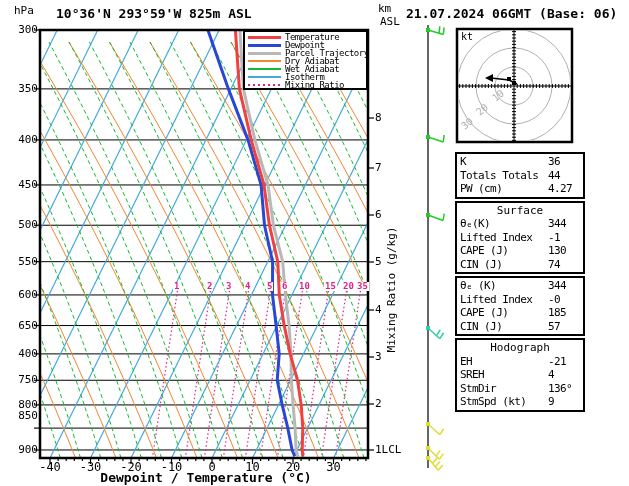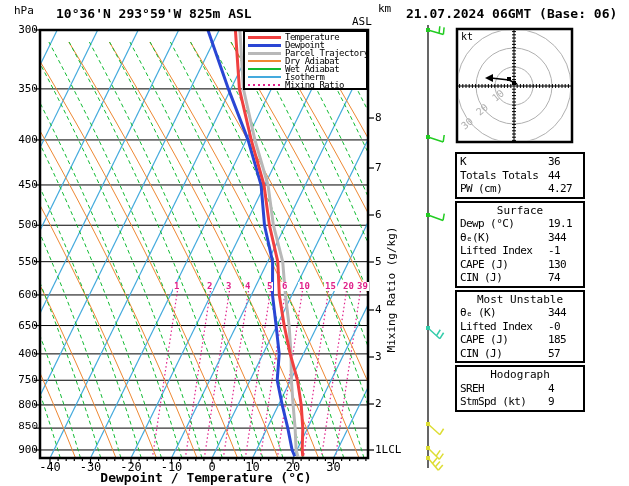--- a/index.html
+++ b/index.html
@@ -338,36 +338,36 @@
           <line x1="438.28460175498464" y1="470.25671108990366" x2="442.7841150227904" y2="464.8943999880708" stroke="#dddd33" stroke-width="1.5"></line>
           <line x1="435.4049132635889" y1="466.8248319847306" x2="439.9044265313947" y2="461.46252088289776" stroke="#dddd33" stroke-width="1.5"></line>
           <line x1="432.5252247721932" y1="463.3929528795576" x2="437.02473803999897" y2="458.0306417777247" stroke="#dddd33" stroke-width="1.5"></line>
         </g>
       </g>
     </svg>
 
   <div class="abs axlab" style="left:14px;top:4px;">hPa</div>
   <div class="abs ttl" style="left:56px;top:6px;">10°36'N 293°59'W 825m ASL</div>
   <div class="abs klab" style="left:378px;top:2px;">km</div>
-  <div class="abs klab" style="left:352px;top:15px;">ASL</div>
+  <div class="abs klab" style="left:380px;top:15px;">ASL</div>
   <div class="abs ttl" style="left:406px;top:6px;text-align:center;">21.07.2024 06GMT (Base: 06)</div>
 
   <div id="plabels">
       <div class="abs plab" style="left:8px;top:22.956040061065778px;">300</div>
       <div class="abs plab" style="left:8px;top:81.88784495902655px;">350</div>
       <div class="abs plab" style="left:8px;top:132.93689635938154px;">400</div>
       <div class="abs plab" style="left:8px;top:177.96535089081726px;">450</div>
       <div class="abs plab" style="left:8px;top:218.24467602680397px;">500</div>
       <div class="abs plab" style="left:8px;top:254.6817577659972px;">550</div>
       <div class="abs plab" style="left:8px;top:287.946207189133px;">600</div>
       <div class="abs plab" style="left:8px;top:318.54653433272597px;">650</div>
       <div class="abs plab" style="left:8px;top:346.8780120870938px;">400</div>
       <div class="abs plab" style="left:8px;top:373.25398685655546px;">750</div>
       <div class="abs plab" style="left:8px;top:397.9270634874488px;">800</div>
-      <div class="abs plab" style="left:8px;top:420px;font-family:Liberation Mono, monospace;">850</div>
+      <div class="abs plab" style="left:8px;top:409px;">850</div>
       <div class="abs plab" style="left:8px;top:442.95551801888405px;">900</div>
     </div>
   <div id="tlabels">
       <div class="abs tlab" style="left:33px;top:460px;">-40</div>
       <div class="abs tlab" style="left:73.5px;top:460px;">-30</div>
       <div class="abs tlab" style="left:114px;top:460px;">-20</div>
       <div class="abs tlab" style="left:154.5px;top:460px;">-10</div>
       <div class="abs tlab" style="left:195px;top:460px;">0</div>
       <div class="abs tlab" style="left:235.5px;top:460px;">10</div>
       <div class="abs tlab" style="left:276px;top:460px;">20</div>
@@ -386,21 +386,21 @@
   <div id="mixlabels">
       <div class="abs mixlab" style="left:173px;top:282px;">1</div>
       <div class="abs mixlab" style="left:206px;top:282px;">2</div>
       <div class="abs mixlab" style="left:225px;top:282px;">3</div>
       <div class="abs mixlab" style="left:244px;top:282px;">4</div>
       <div class="abs mixlab" style="left:266px;top:282px;">5</div>
       <div class="abs mixlab" style="left:281px;top:282px;">6</div>
       <div class="abs mixlab" style="left:298px;top:282px;">10</div>
       <div class="abs mixlab" style="left:324px;top:282px;">15</div>
       <div class="abs mixlab" style="left:342px;top:282px;">20</div>
-      <div class="abs mixlab" style="left:356px;top:282px;">39</div>
+      <div class="abs mixlab" style="left:356px;top:282px;">35</div>
     </div>
 
   <div class="abs vert" style="left:321px;top:283px;width:140px;">Mixing Ratio (g/kg)</div>
   <div id="legend" class="abs">
       <div class="lrow">
         <span class="lswatch" style="height: 3px; background: rgb(240, 64, 64);"></span>
         <span class="ltext">Temperature</span>
       </div>
       <div class="lrow">
         <span class="lswatch" style="height: 3px; background: rgb(42, 70, 212);"></span>
@@ -438,33 +438,33 @@
     </div>
 
   <div id="datatable" class="abs">
       <div class="tsection">
         <div class="trow"><span class="tkey">K</span><span class="tval">36</span></div>
         <div class="trow"><span class="tkey">Totals Totals</span><span class="tval">44</span></div>
         <div class="trow"><span class="tkey">PW (cm)</span><span class="tval">4.27</span></div>
       </div>
       <div class="tsection">
         <div class="thead">Surface</div>
-        <div class="trow"><span class="tkey">Dewp (°C)</span><span class="tval">19.1</span></div>
         <div class="trow"><span class="tkey">θₑ(K)</span><span class="tval">344</span></div>
         <div class="trow"><span class="tkey">Lifted Index</span><span class="tval">-1</span></div>
         <div class="trow"><span class="tkey">CAPE (J)</span><span class="tval">130</span></div>
         <div class="trow"><span class="tkey">CIN (J)</span><span class="tval">74</span></div>
       </div>
       <div class="tsection">
-        <div class="thead">Most Unstable</div>
         <div class="trow"><span class="tkey">θₑ (K)</span><span class="tval">344</span></div>
         <div class="trow"><span class="tkey">Lifted Index</span><span class="tval">-0</span></div>
         <div class="trow"><span class="tkey">CAPE (J)</span><span class="tval">185</span></div>
         <div class="trow"><span class="tkey">CIN (J)</span><span class="tval">57</span></div>
       </div>
       <div class="tsection">
         <div class="thead">Hodograph</div>
+        <div class="trow"><span class="tkey">EH</span><span class="tval">-21</span></div>
         <div class="trow"><span class="tkey">SREH</span><span class="tval">4</span></div>
+        <div class="trow"><span class="tkey">StmDir</span><span class="tval">136°</span></div>
         <div class="trow"><span class="tkey">StmSpd (kt)</span><span class="tval">9</span></div>
       </div>
     </div>
 
 </div>
 
 </body></html>

